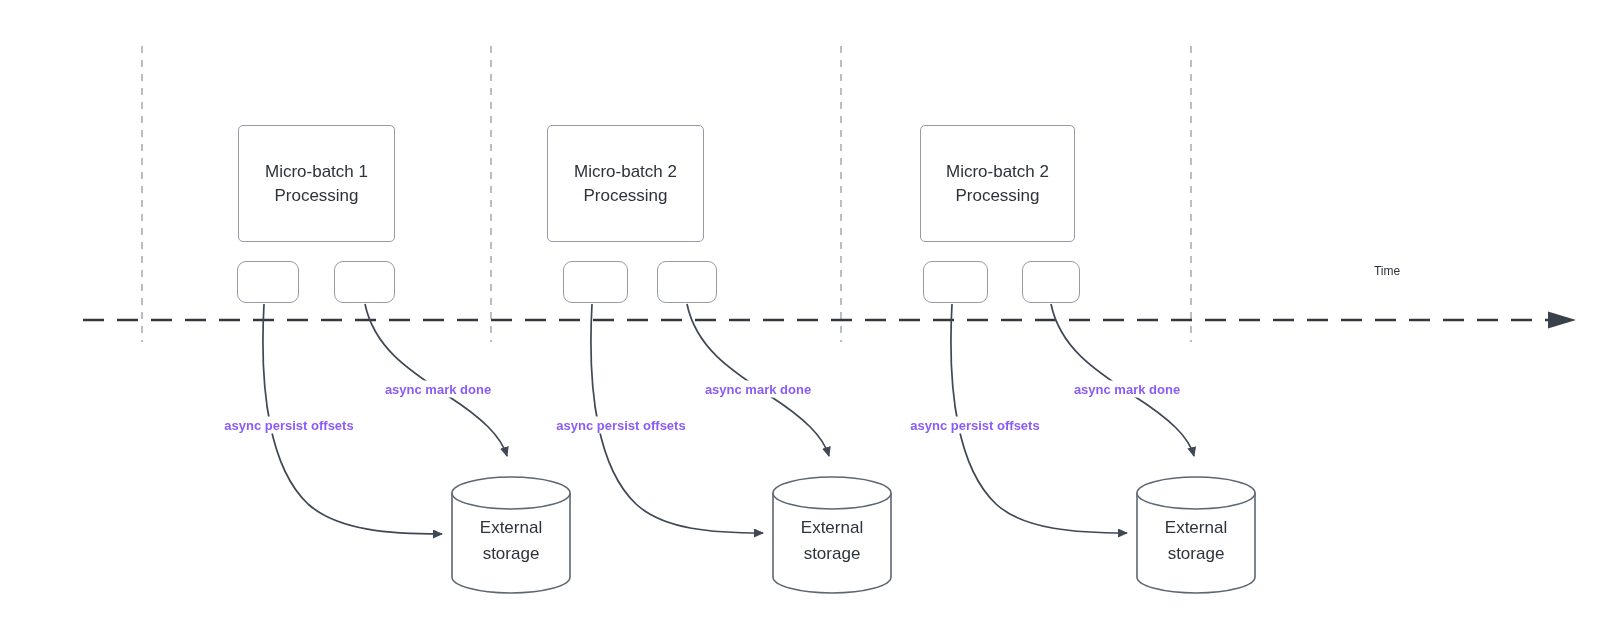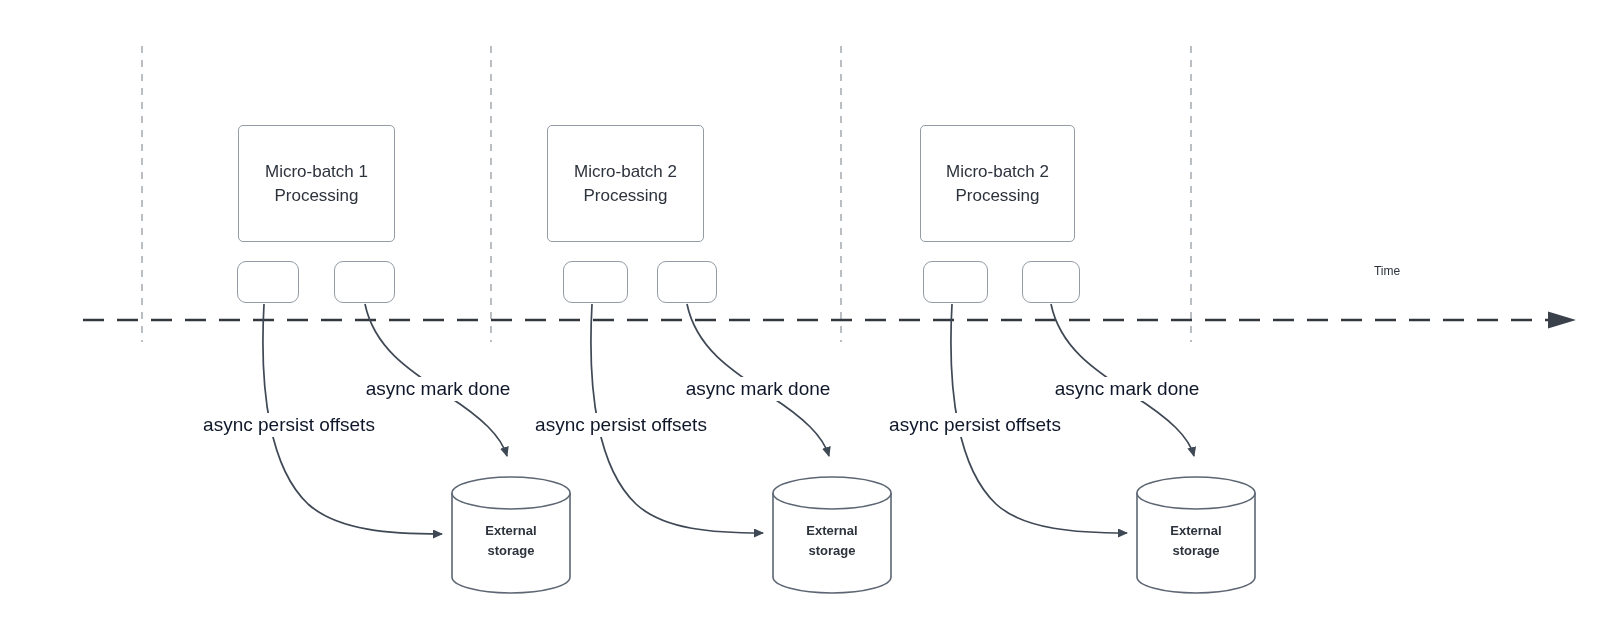--- a/index.html
+++ b/index.html
@@ -30,34 +30,33 @@
     width:62px;height:42px;
     border:1.5px solid #959ca5;
     border-radius:9px;
     background:#ffffff;
     z-index:2;
     box-sizing:border-box;
   }
   .asynclbl{
     position:absolute;
     transform:translate(-50%,-50%);
-    font-size:19px;font-weight:normal;color:#0f172a;
+    font-size:13px;font-weight:bold;color:#8b5cf6;
     background:#ffffff;
     padding:1px 3px;
     white-space:nowrap;
     z-index:3;
   }
   .storagelbl{
     position:absolute;
     transform:translate(-50%,-50%);
     text-align:center;
-    font-size:13px;line-height:1.5;color:#2d333c;
+    font-size:17px;line-height:1.5;color:#2d333c;
     white-space:pre-line;
     z-index:3;
-    font-weight:bold;
   }
   .timelbl{
     position:absolute;
     transform:translate(-50%,-50%);
     font-size:12px;color:#2d333c;
     z-index:3;
   }
 </style>
 </head>
 <body>

